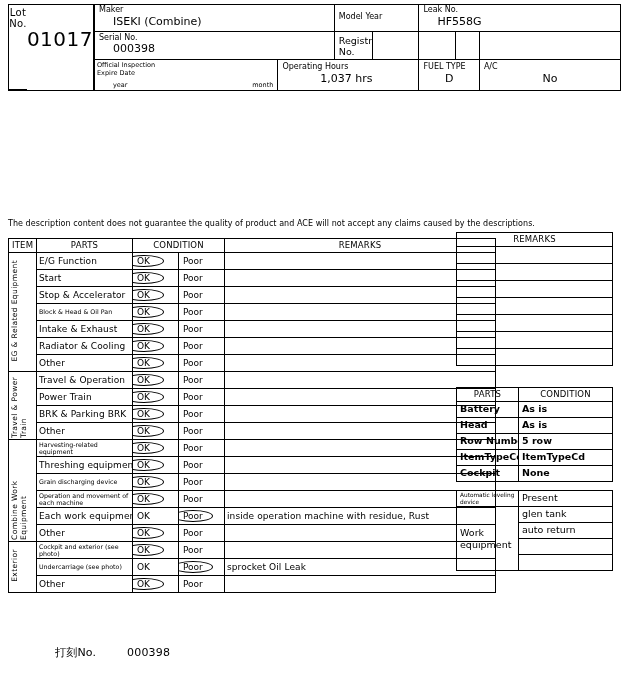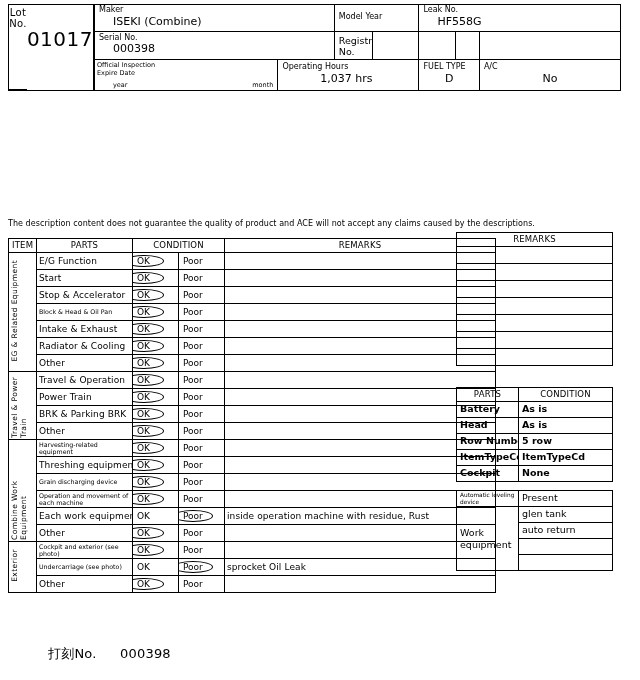--- a/index.html
+++ b/index.html
@@ -213,23 +213,23 @@
   #right-work td.wk-key {
     width: 62px;
     vertical-align: middle;
     white-space: normal;
     line-height: 1.2;
   }
 
   
   #footer-stamp {
     position: absolute;
-    left: 48px;
+    left: 55px;
     top: 645px;
-    font-size: 13px;
+    font-size: 11px;
     letter-spacing: .2px;
   }
   #footer-stamp .fs-label { display: inline-block; width: 72px; }
 </style>
 </head>
 <body>
 
 <div id="header-block">
   <div id="header-flex">
 

